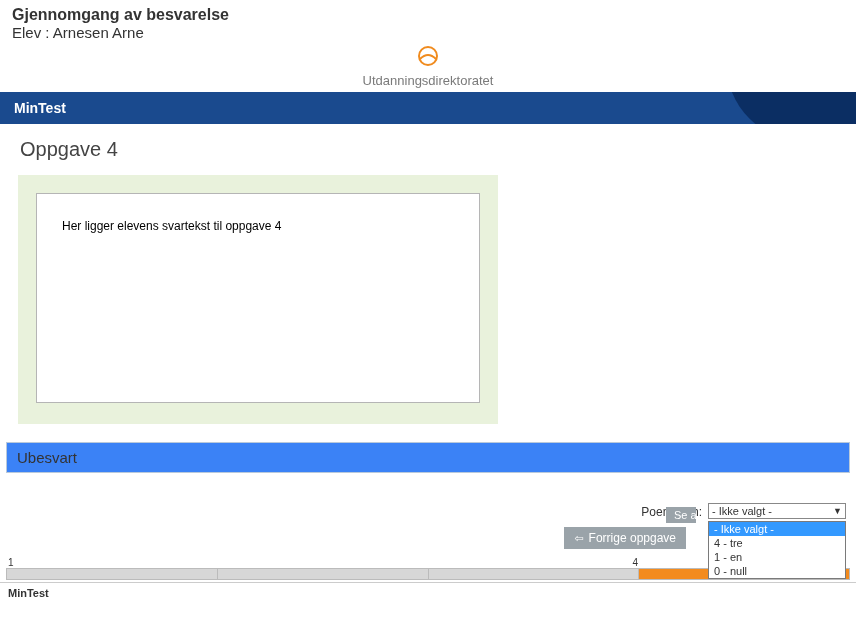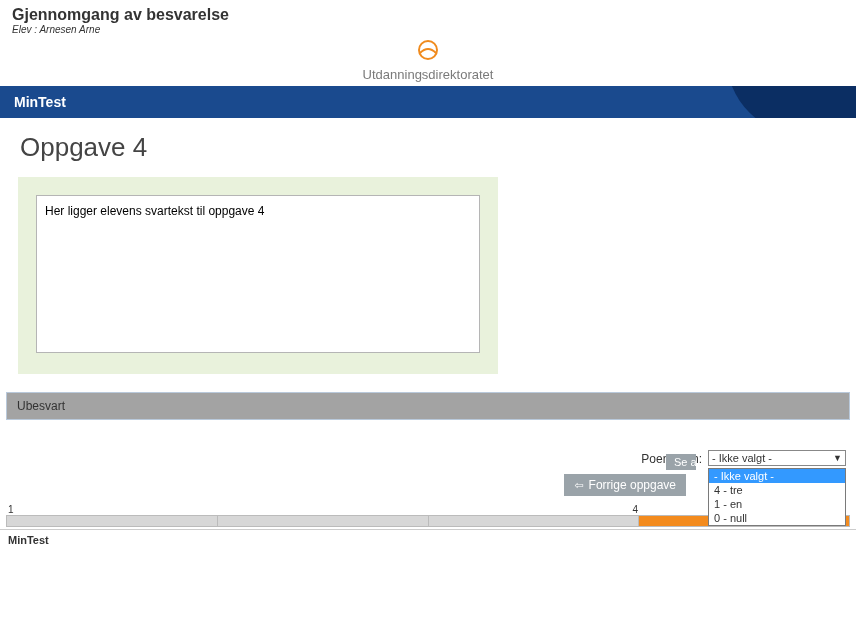--- a/index.html
+++ b/index.html
@@ -13,23 +13,22 @@
     .header {
       padding: 6px 12px 4px 12px;
       border-radius: 12px;
     }
     .header-title {
       font-size: 16px;
       font-weight: bold;
       color: #333;
     }
     .header-sub {
-      font-size: 10px;
-      color: #333;
-      font-style: italic;
+      font-size: 15px;
+      color: #333;
     }
     .logo-row {
       display: flex;
       align-items: center;
       gap: 6px;
       margin-top: 4px;
       flex-direction: column;
     }
     .logo-icon {
       width: 22px;
@@ -54,46 +53,46 @@
     .blue-bar-swoosh {
       position: absolute;
       right: -20px;
       top: -30px;
       width: 150px;
       height: 80px;
       background: #0b2e63;
       border-radius: 0 0 0 120px;
     }
     .task-title {
-      font-size: 26px;
+      font-size: 20px;
       color: #444;
       padding: 14px 20px;
       font-weight: normal;
     }
     .answer-box-wrap {
       margin: 0 18px;
       background: #e9f2dc;
       padding: 18px;
       width: 480px;
     }
     .answer-box {
       width: 100%;
-      height: 158px;
+      height: 210px;
       border: 1px solid #b5b5b5;
       background: #fff;
       font-family: Arial, sans-serif;
       font-size: 12px;
-      padding: 8px;
+      padding: 25px;
       resize: none;
       color: #000;
     }
     .status-bar {
-      background: #a3a3a3;
-      color: #333;
-      font-size: 12px;
+      background: #3b82f6;
+      color: #333;
+      font-size: 15px;
       padding: 6px 10px;
       margin: 18px 6px 0 6px;
       border: 1px solid #b9c9db;
     }
     .controls-row {
       display: flex;
       justify-content: flex-end;
       align-items: flex-start;
       padding: 30px 10px 0 10px;
       position: relative;

